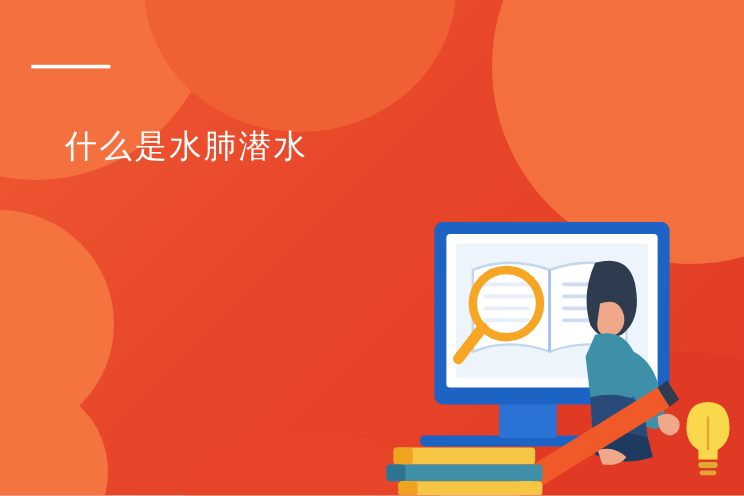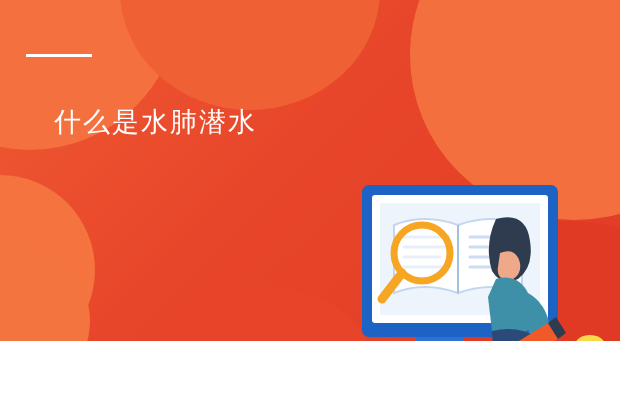--- a/index.html
+++ b/index.html
@@ -3,21 +3,21 @@
 <meta charset="utf-8">
 <style>
   html, body {
     margin: 0;
     padding: 0;
     background: #ffffff;
   }
   .canvas {
     position: relative;
     width: 620px;
-    height: 341px;
+    height: 413px;
     overflow: hidden;
     background: #e8492a;
     font-family: "Liberation Sans", sans-serif;
   }
   
   .bg-base {
     position: absolute;
     inset: 0;
     background: linear-gradient(135deg, #ef5b33 0%, #e8462a 45%, #e13c26 100%);
   }

